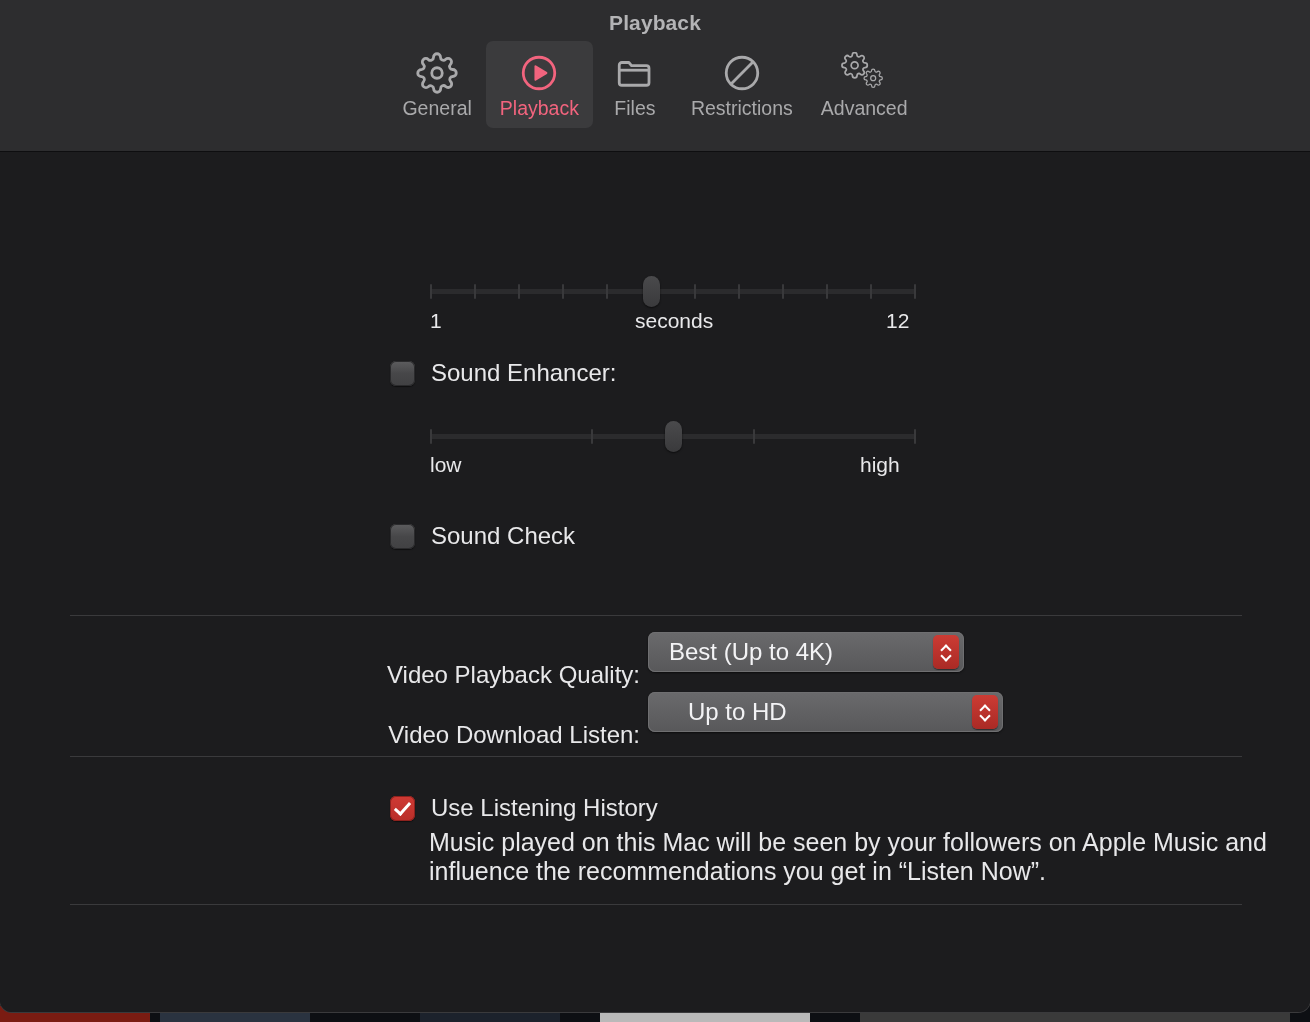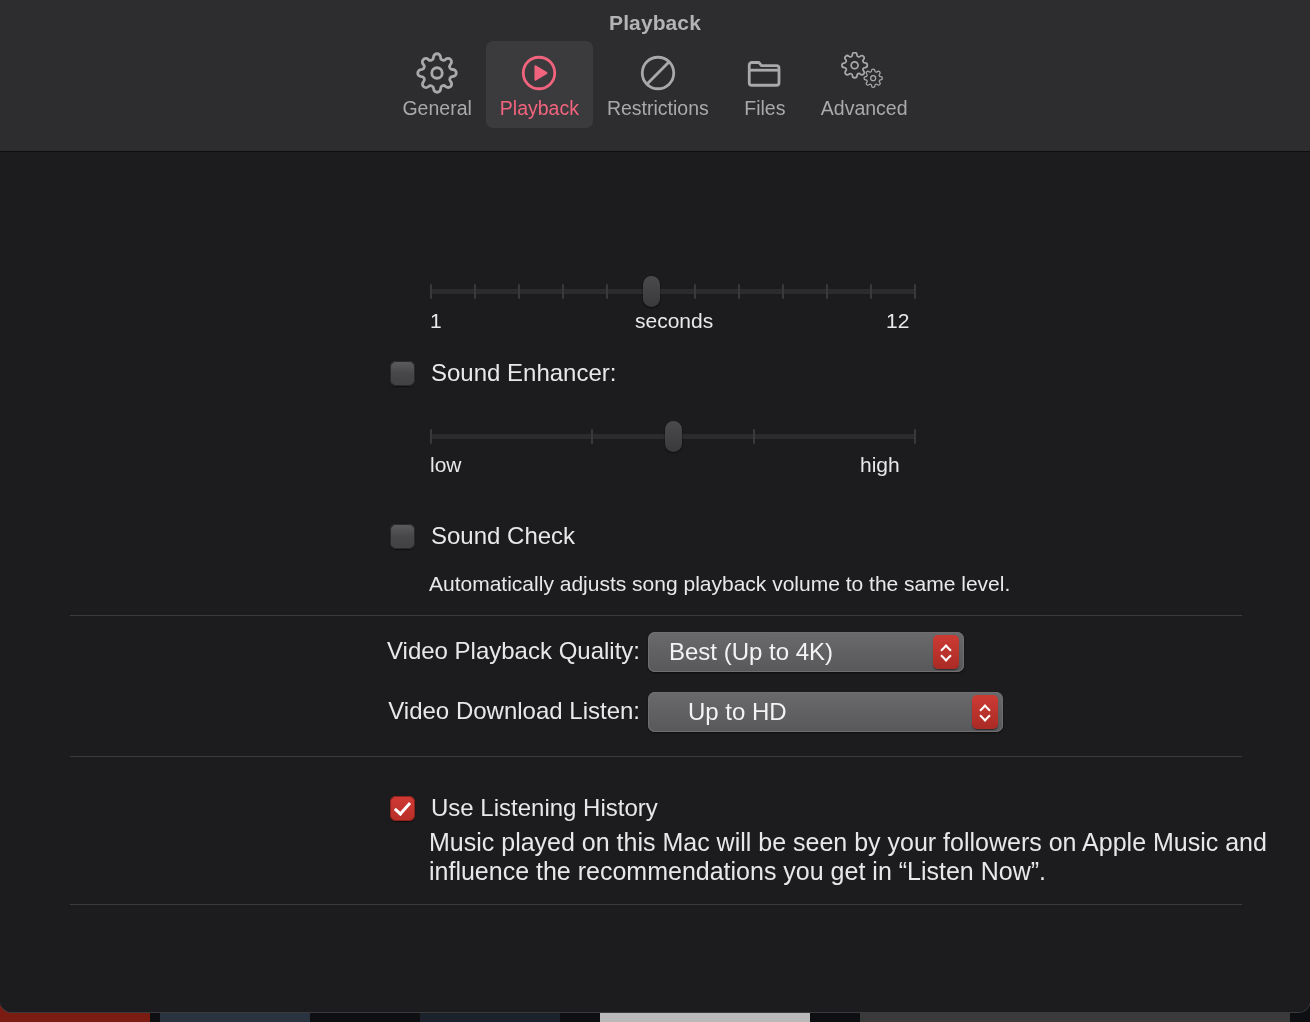--- a/index.html
+++ b/index.html
@@ -177,20 +177,21 @@
     background: #3a3a3c;
   }
 
   
   .field-label {
     position: absolute;
     font-size: 24px;
     color: #e8e8ea;
     text-align: right;
     white-space: nowrap;
+    margin-top: 24px;
   }
   .popup {
     position: absolute;
     height: 40px;
     border-radius: 7px;
     background: linear-gradient(180deg, #6a6a6c 0%, #58585a 100%);
     box-shadow: inset 0 0 0 1px #6f6f71, 0 1px 2px rgba(0,0,0,.55);
     display: flex;
     align-items: center;
     cursor: default;
@@ -263,36 +264,36 @@
           <svg width="42" height="42" viewBox="0 0 24 24" fill="none" stroke="#f2647e" stroke-width="1.6">
             <circle cx="12" cy="12" r="9"></circle>
             <path d="M10 8.2 L16.2 12 L10 15.8 Z" fill="#f2647e" stroke="#f2647e" stroke-width="1.2" stroke-linejoin="round"></path>
           </svg>
         </span>
         <span class="tab-label">Playback</span>
       </div>
 
       <div class="tab">
         <span class="tab-icon">
+          <svg width="42" height="42" viewBox="0 0 24 24" fill="none" stroke="#a9a9ab" stroke-width="1.6" stroke-linejoin="round">
+            <path d="M3 7.5a1.5 1.5 0 0 1 1.5-1.5h4l1.5 1.8h8.5A1.5 1.5 0 0 1 20 9.3v8.2a1.5 1.5 0 0 1-1.5 1.5h-14A1.5 1.5 0 0 1 3 17.5z"></path>
+            <path d="M3 10.4h17"></path>
+          </svg>
+        </span>
+        <span class="tab-label">Files</span>
+      </div>
+
+      <div class="tab">
+        <span class="tab-icon">
           <svg width="42" height="42" viewBox="0 0 24 24" fill="none" stroke="#a9a9ab" stroke-width="1.6">
             <circle cx="12" cy="12" r="9"></circle>
             <line x1="5.9" y1="18.1" x2="18.1" y2="5.9"></line>
           </svg>
         </span>
         <span class="tab-label">Restrictions</span>
-      </div>
-
-      <div class="tab">
-        <span class="tab-icon">
-          <svg width="42" height="42" viewBox="0 0 24 24" fill="none" stroke="#a9a9ab" stroke-width="1.6" stroke-linejoin="round">
-            <path d="M3 7.5a1.5 1.5 0 0 1 1.5-1.5h4l1.5 1.8h8.5A1.5 1.5 0 0 1 20 9.3v8.2a1.5 1.5 0 0 1-1.5 1.5h-14A1.5 1.5 0 0 1 3 17.5z"></path>
-            <path d="M3 10.4h17"></path>
-          </svg>
-        </span>
-        <span class="tab-label">Files</span>
       </div>
 
       <div class="tab">
         <span class="tab-icon">
           <svg width="48" height="42" viewBox="0 0 30 24" fill="none" stroke="#a9a9ab" stroke-width="1.5" stroke-linejoin="round">
             <g transform="translate(0.5,-1.5) scale(0.72)">
               <path d="M19.4 15a1.65 1.65 0 0 0 .33 1.82l.06.06a2 2 0 1 1-2.83 2.83l-.06-.06a1.65 1.65 0 0 0-1.82-.33 1.65 1.65 0 0 0-1 1.51V21a2 2 0 1 1-4 0v-.09A1.65 1.65 0 0 0 9 19.4a1.65 1.65 0 0 0-1.82.33l-.06.06a2 2 0 1 1-2.83-2.83l.06-.06a1.65 1.65 0 0 0 .33-1.82 1.65 1.65 0 0 0-1.51-1H3a2 2 0 1 1 0-4h.09A1.65 1.65 0 0 0 4.6 9a1.65 1.65 0 0 0-.33-1.82l-.06-.06a2 2 0 1 1 2.83-2.83l.06.06A1.65 1.65 0 0 0 9 4.6a1.65 1.65 0 0 0 1-1.51V3a2 2 0 1 1 4 0v.09a1.65 1.65 0 0 0 1 1.51 1.65 1.65 0 0 0 1.82-.33l.06-.06a2 2 0 1 1 2.83 2.83l-.06.06a1.65 1.65 0 0 0-.33 1.82V9a1.65 1.65 0 0 0 1.51 1H21a2 2 0 1 1 0 4h-.09a1.65 1.65 0 0 0-1.51 1z"></path>
               <circle cx="12" cy="12" r="3"></circle>
             </g>
             <g transform="translate(14.5,9) scale(0.52)">
@@ -343,21 +344,20 @@
         <div class="tick" style="left: 484px;"></div>
         <div class="knob" style="left: 243px;"></div>
       </div>
     <div class="slider-caption" style="left:430px; top:301px;">low</div>
     <div class="slider-caption" style="left:860px; top:301px;">high</div>
 
     <div class="row-checkbox" style="left:390px; top:370px;">
       <span class="checkbox"></span>
       <span class="cb-label">Sound Check</span>
     </div>
-    <div class="hint-text" style="left:429px; top:420px;">Automatically adjusts song playback volume to the same level.</div>
 
     <div class="divider" style="left:70px; top:463px; width:1172px;"></div>
 
     <div class="field-label" style="left:230px; top:485px; width:410px;">Video Playback Quality:</div>
     <div class="popup" style="left:648px; top:480px; width:308px;padding-left:8px;">
       <span class="popup-value">Best (Up to 4K)</span>
       <span class="stepper">
         <span class="chev up"></span>
         <span class="chev down"></span>
       </span>

